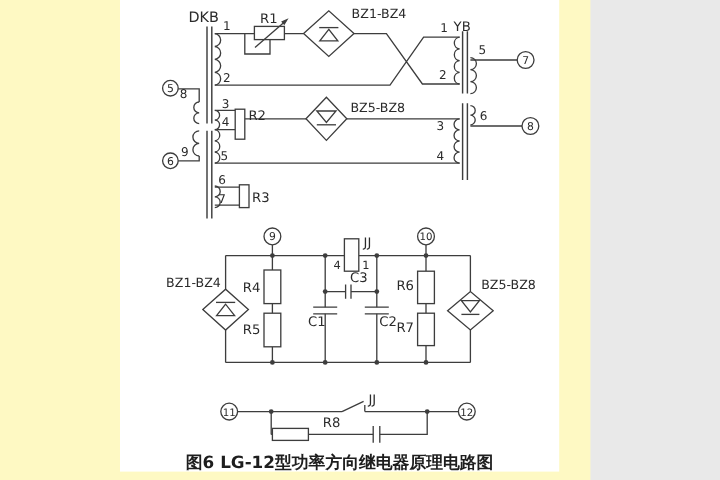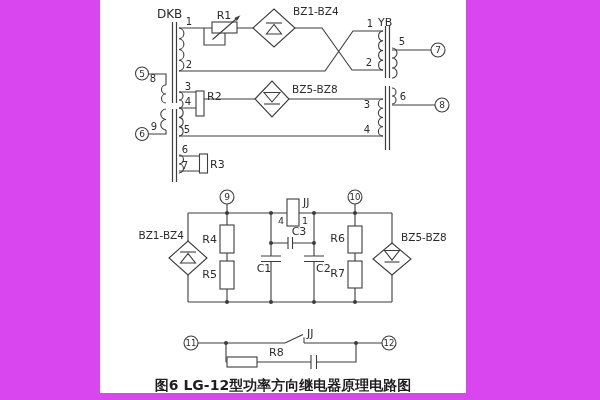--- a/index.html
+++ b/index.html
@@ -1,16 +1,16 @@
 <!DOCTYPE html>
 <html><head>
 <meta charset="utf-8">
 <style>
   html,body{margin:0;padding:0;background:#e9e9e9;}
-  .screen{position:relative;width:600px;height:400px;background:#d946ef;overflow:hidden;}
+  .screen{position:relative;width:492px;height:400px;background:#fef9c3;overflow:hidden;}
   svg{display:block;}
   .wire{stroke:#3d3d3d;stroke-width:1.1;fill:none;}
   .core{stroke:#3d3d3d;stroke-width:1.2;fill:none;}
   .comp{stroke:#3d3d3d;stroke-width:1.1;fill:#ffffff;}
   .sym{stroke:#3d3d3d;stroke-width:1.1;fill:none;}
   .symfill{fill:none;stroke:#3d3d3d;stroke-width:1.1;}
   .dot{fill:#3d3d3d;stroke:none;}
   .term{stroke:#3d3d3d;stroke-width:1.1;fill:#ffffff;}
   .lbl{font-family:"DejaVu Sans","Liberation Sans",sans-serif;fill:#2b2b2b;}
   .cap{font-family:"DejaVu Sans","Liberation Sans",sans-serif;fill:#1e1e1e;font-weight:bold;}

